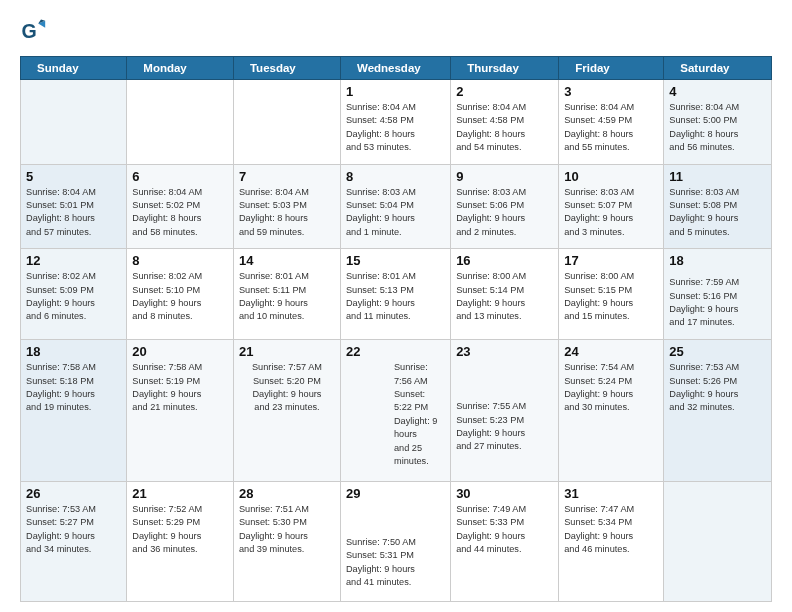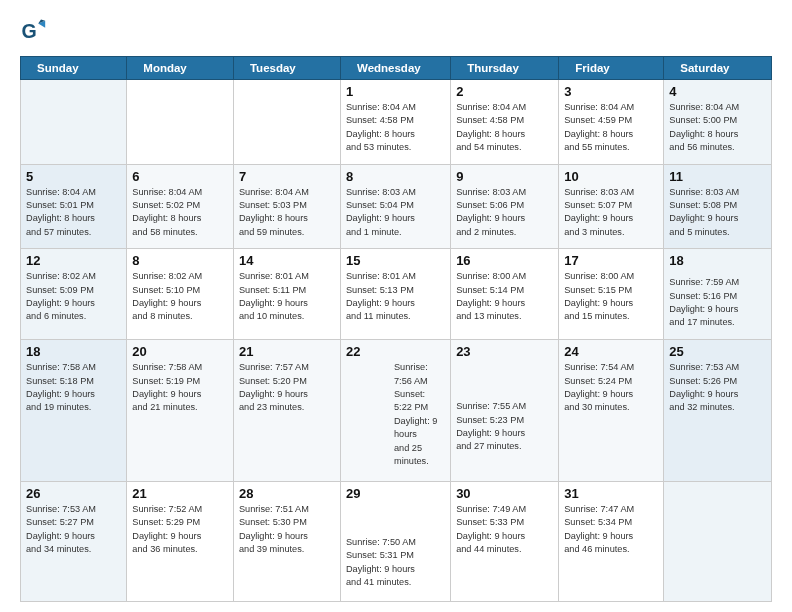--- a/index.html
+++ b/index.html
@@ -279,21 +279,21 @@
           </td>
           <td>
             <span class="day-number">20</span>
             <div class="day-info" style="white-space: pre-line;">Sunrise: 7:58 AM
 Sunset: 5:19 PM
 Daylight: 9 hours
 and 21 minutes.</div>
           </td>
           <td>
             <span class="day-number">21</span>
-            <div class="day-info" style="white-space: pre-line;">Sunrise: 7:57 AM
+            <div class="day-info" style="white-space: pre-line; text-align: center;">Sunrise: 7:57 AM
 Sunset: 5:20 PM
 Daylight: 9 hours
 and 23 minutes.</div>
           </td>
           <td>
             <span class="day-number">22</span>
             <div class="day-info" style="white-space: pre-line; margin-left: 48px;">Sunrise: 7:56 AM
 Sunset: 5:22 PM
 Daylight: 9 hours
 and 25 minutes.</div>

